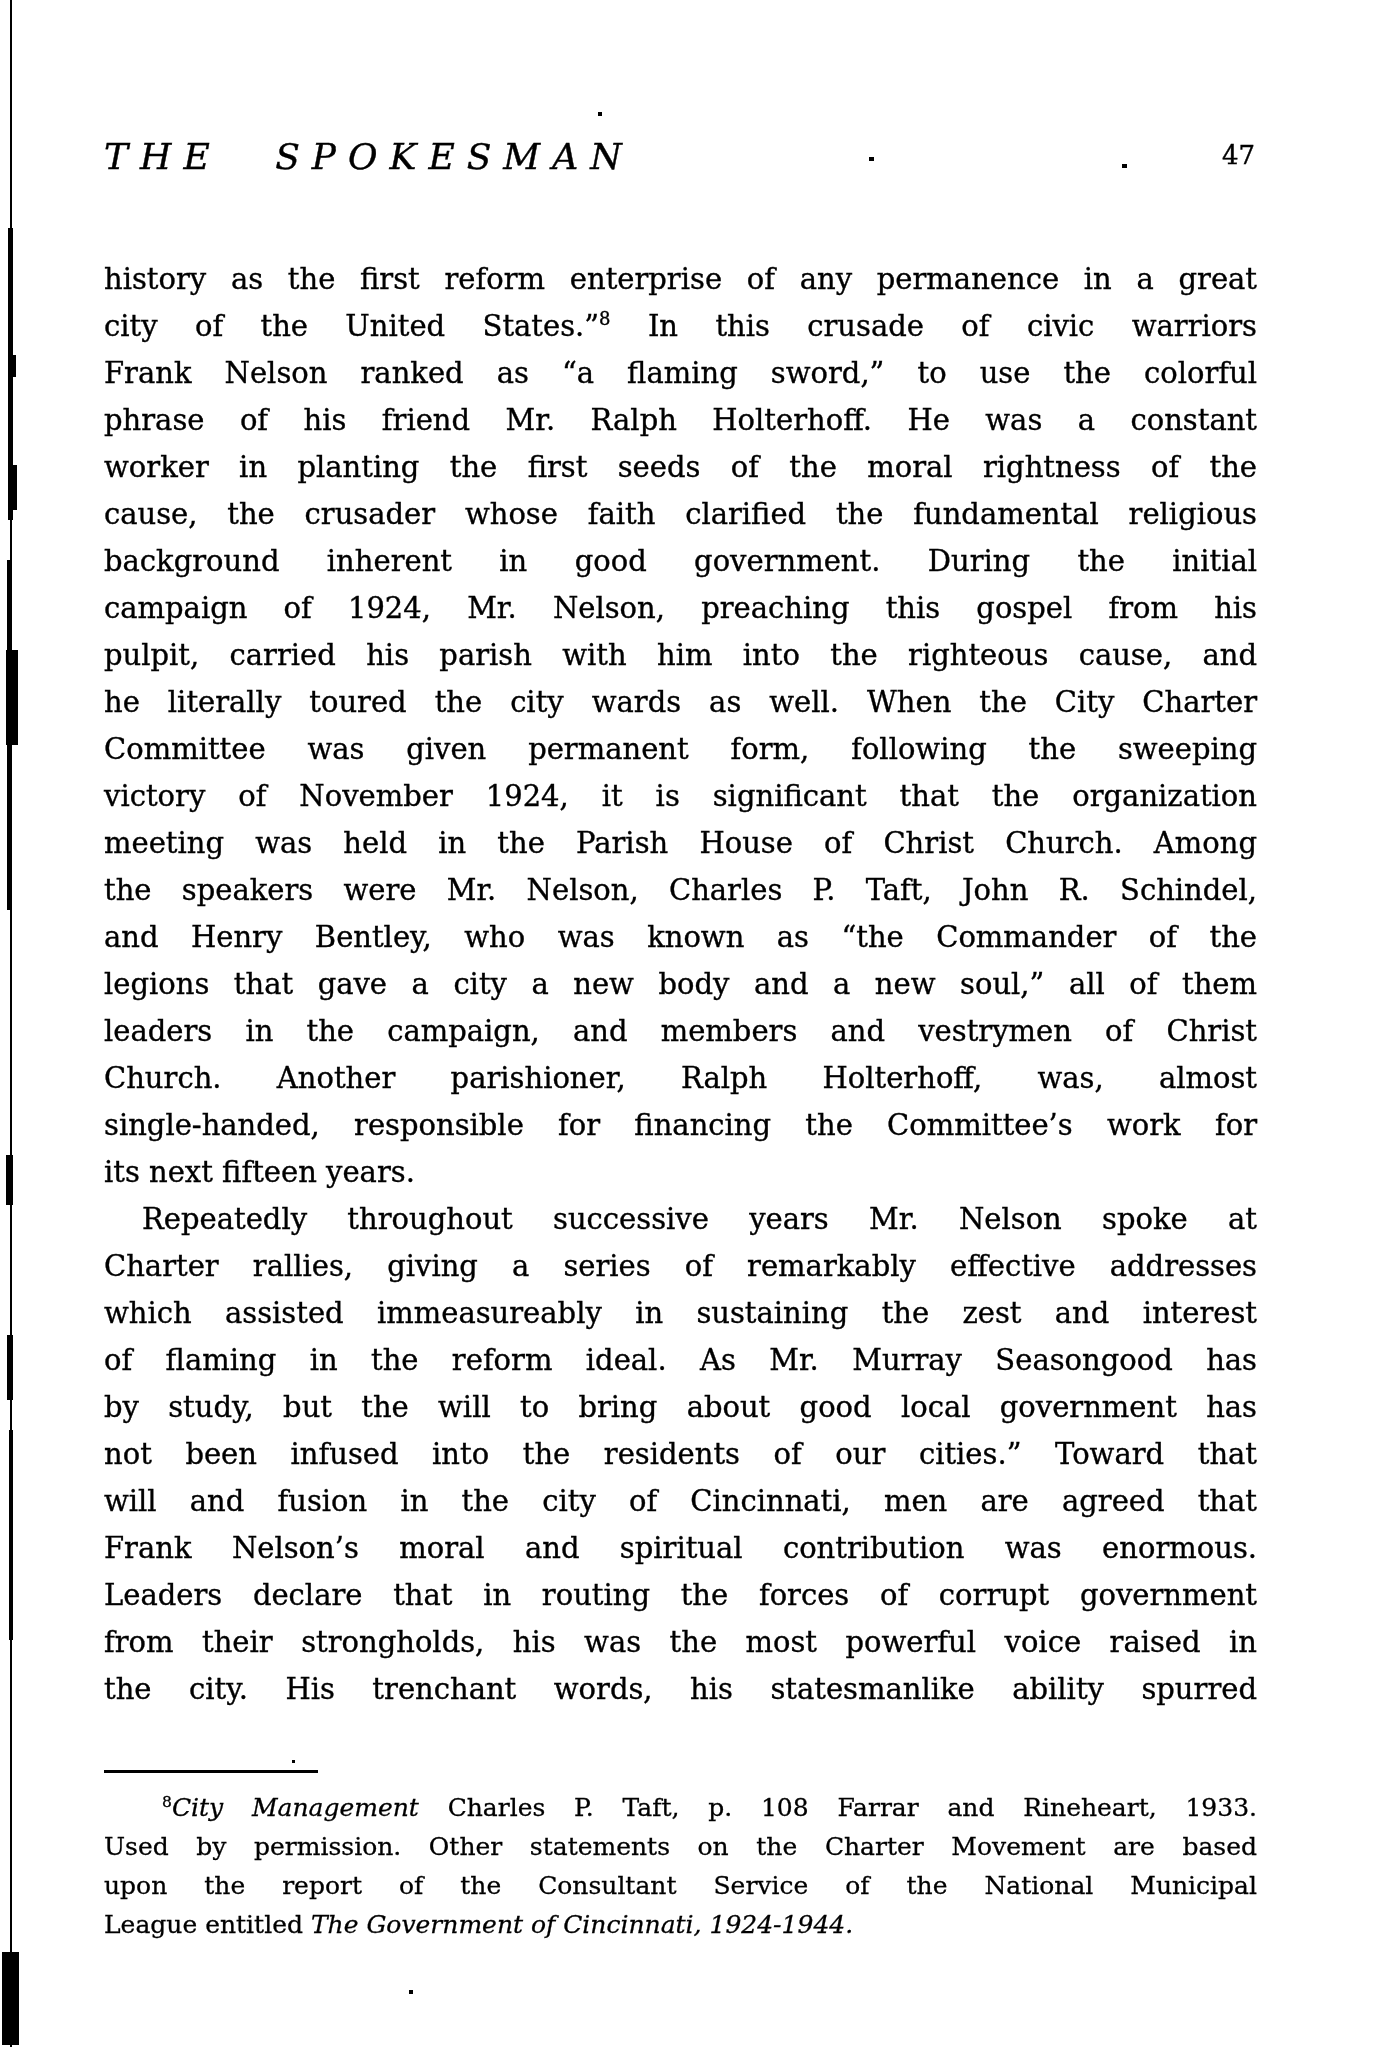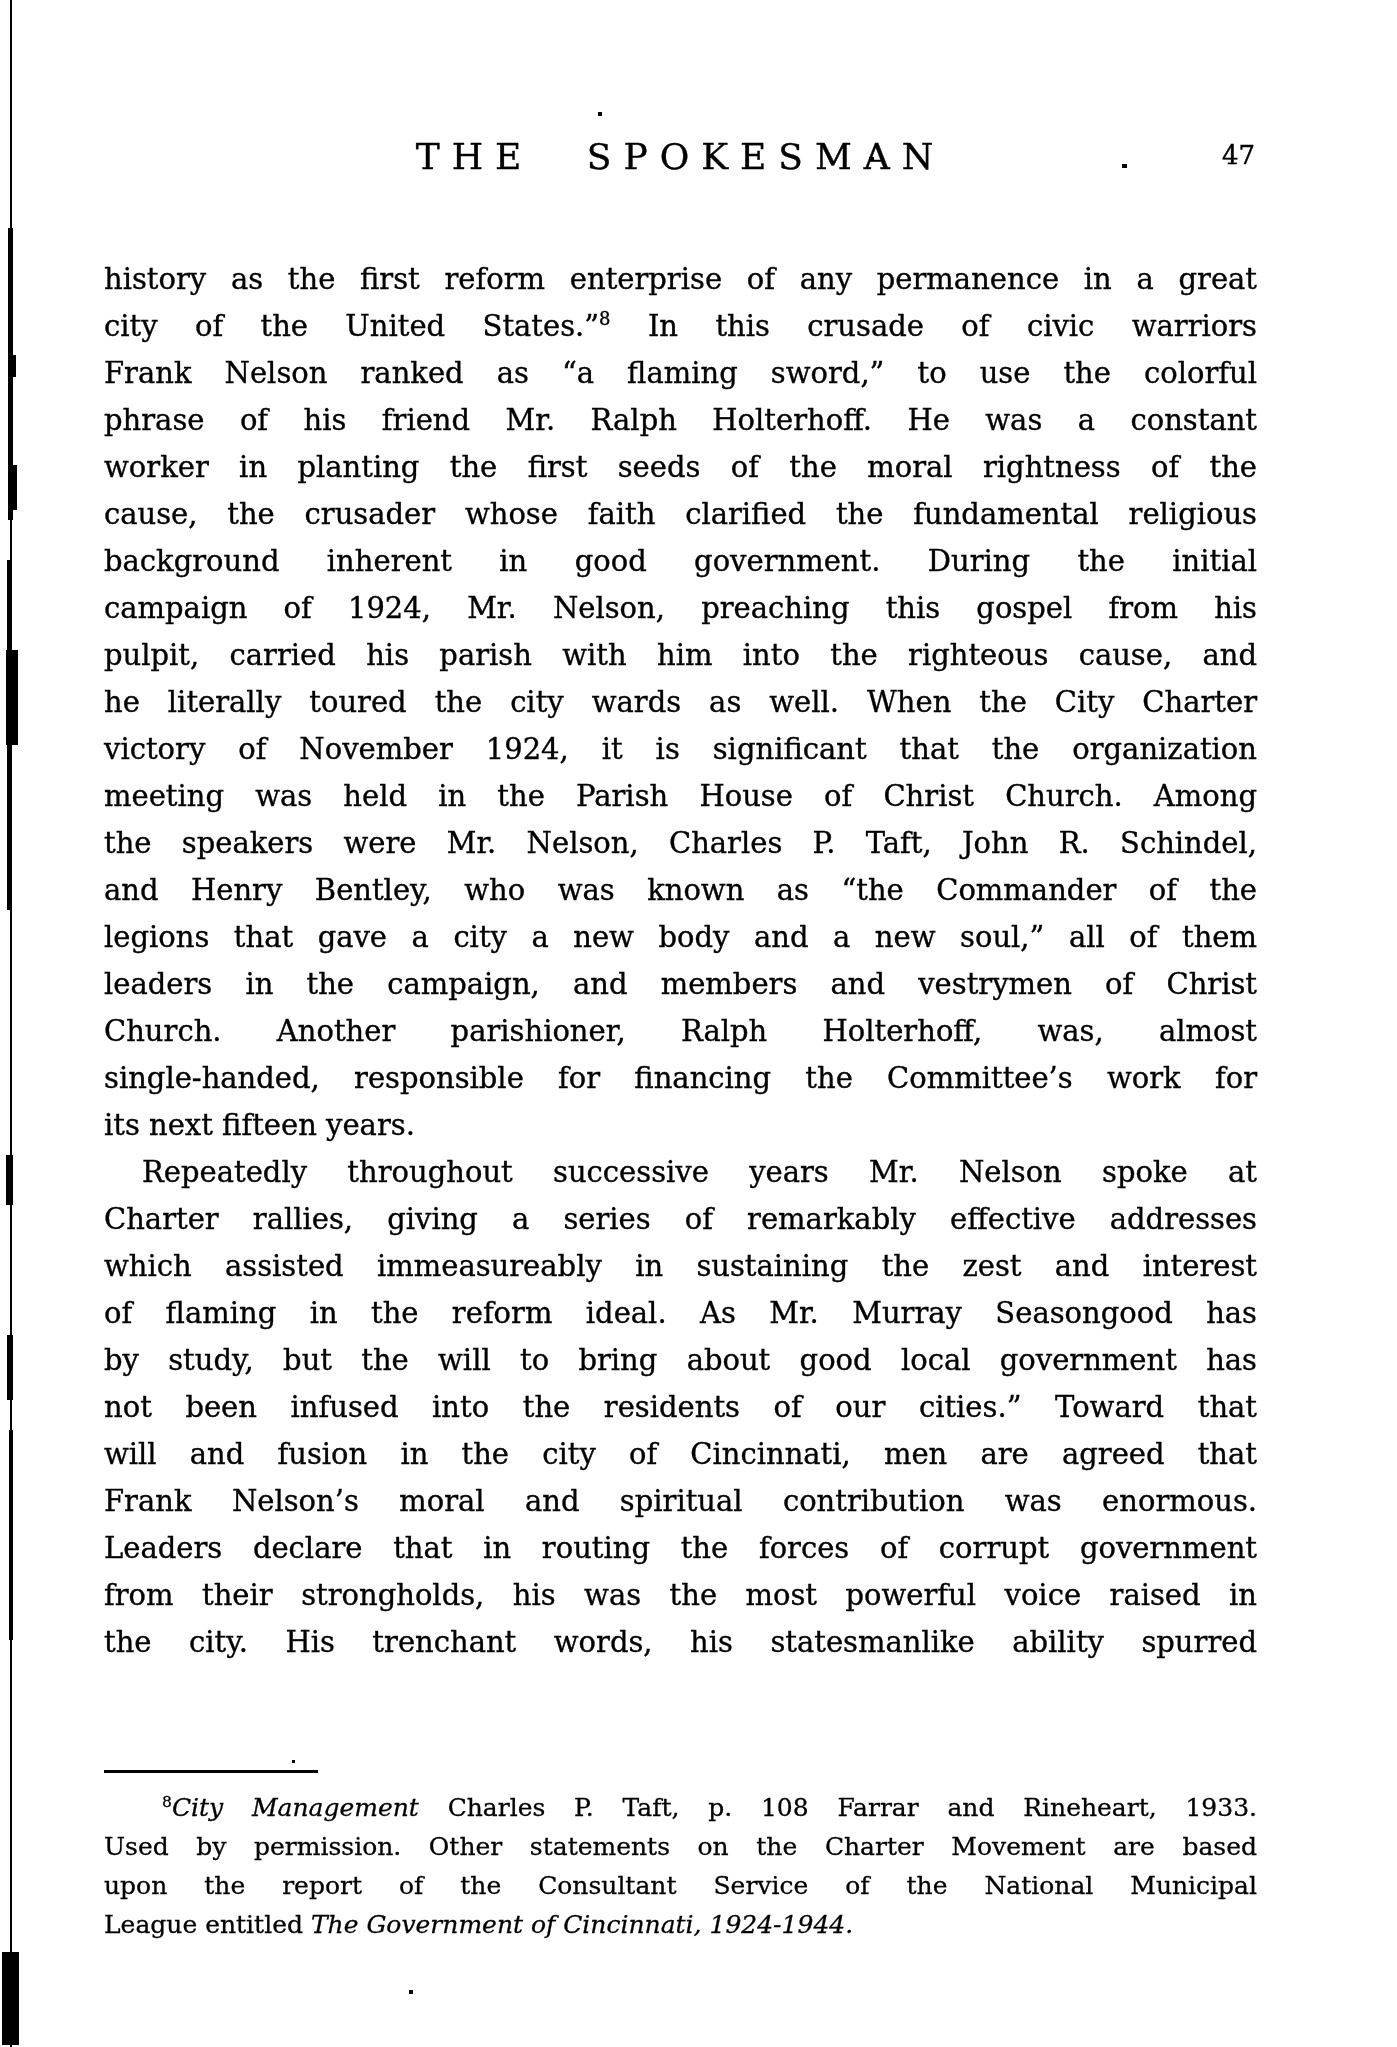--- a/index.html
+++ b/index.html
@@ -30,21 +30,22 @@
   .speck4   { left: 292px;  top: 1760px; width: 3px; height: 3px; }
   .speck5   { left: 409px;  top: 1990px; width: 4px; height: 4px; }
   
   .running-header {
     position: absolute;
     left: 104px; top: 136px;
     width: 1153px;
     height: 52px;
   }
   .header-title {
-    text-align: center;
+    text-align: left;
+    font-style: italic;
     font-size: 36px;
     letter-spacing: 12px;
     word-spacing: 30px;
     -webkit-text-stroke: 0.4px #000;
   }
   .page-number {
     position: absolute;
     right: 2px; top: 4px;
     font-size: 26px;
     text-align: center;
@@ -111,20 +112,21 @@
       <div class="tl just"><span>history as the first reform enterprise of any permanence in a great</span></div>
       <div class="tl just"><span>city of the United States.”</span><sup>8</sup><span> In this crusade of civic warriors</span></div>
       <div class="tl just"><span>Frank Nelson ranked as “a flaming sword,” to use the colorful</span></div>
       <div class="tl just"><span>phrase of his friend Mr. Ralph Holterhoff. He was a constant</span></div>
       <div class="tl just"><span>worker in planting the first seeds of the moral rightness of the</span></div>
       <div class="tl just"><span>cause, the crusader whose faith clarified the fundamental religious</span></div>
       <div class="tl just"><span>background inherent in good government. During the initial</span></div>
       <div class="tl just"><span>campaign of 1924, Mr. Nelson, preaching this gospel from his</span></div>
       <div class="tl just"><span>pulpit, carried his parish with him into the righteous cause, and</span></div>
       <div class="tl just"><span>he literally toured the city wards as well. When the City Charter</span></div>
+      <div class="tl just"><span>Committee was given permanent form, following the sweeping</span></div>
       <div class="tl just"><span>victory of November 1924, it is significant that the organization</span></div>
       <div class="tl just"><span>meeting was held in the Parish House of Christ Church. Among</span></div>
       <div class="tl just"><span>the speakers were Mr. Nelson, Charles P. Taft, John R. Schindel,</span></div>
       <div class="tl just"><span>and Henry Bentley, who was known as “the Commander of the</span></div>
       <div class="tl just"><span>legions that gave a city a new body and a new soul,” all of them</span></div>
       <div class="tl just"><span>leaders in the campaign, and members and vestrymen of Christ</span></div>
       <div class="tl just"><span>Church. Another parishioner, Ralph Holterhoff, was, almost</span></div>
       <div class="tl just"><span>single-handed, responsible for financing the Committee’s work for</span></div>
       <div class="tl"><span>its next fifteen years.</span></div>
       <div class="tl just ind"><span>Repeatedly throughout successive years Mr. Nelson spoke at</span></div>

